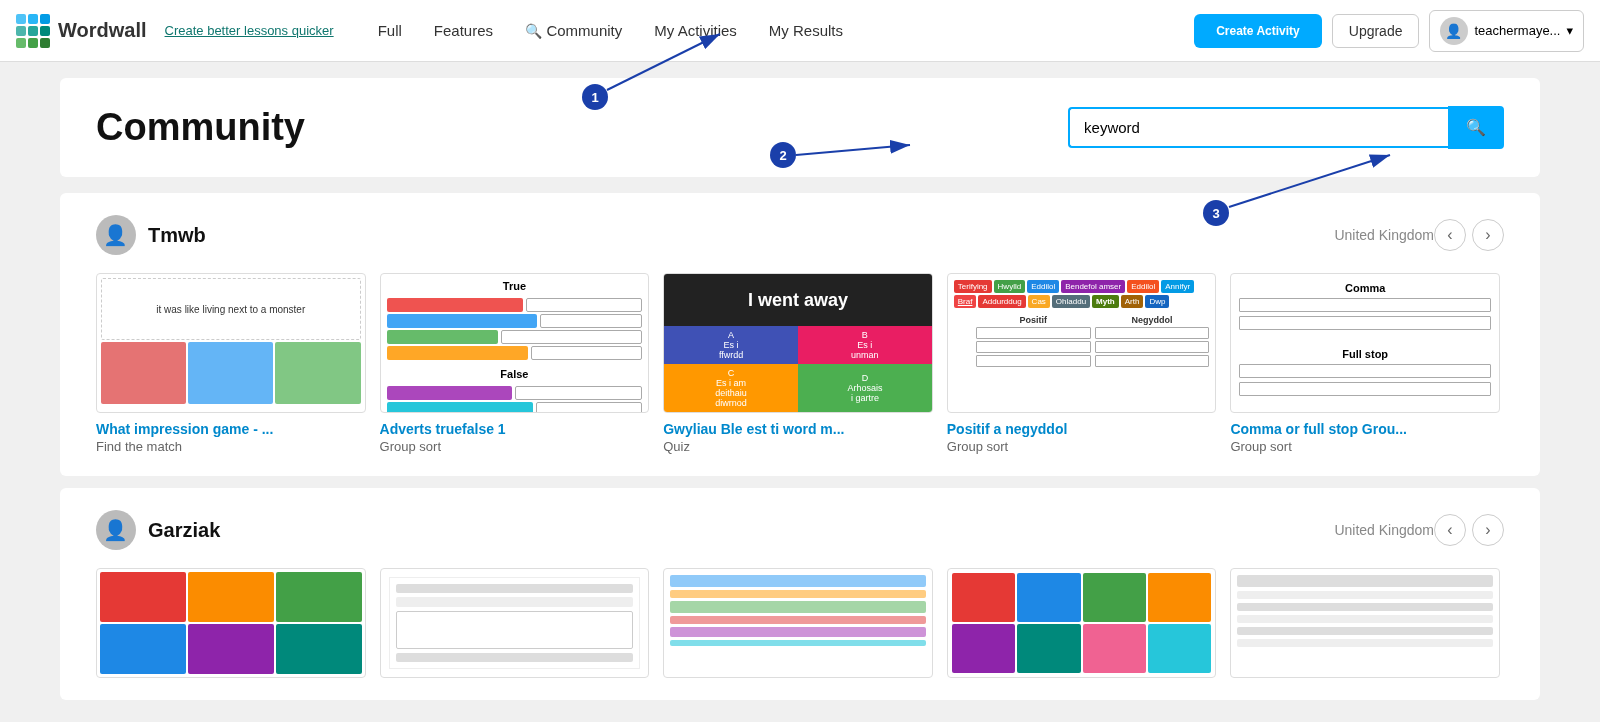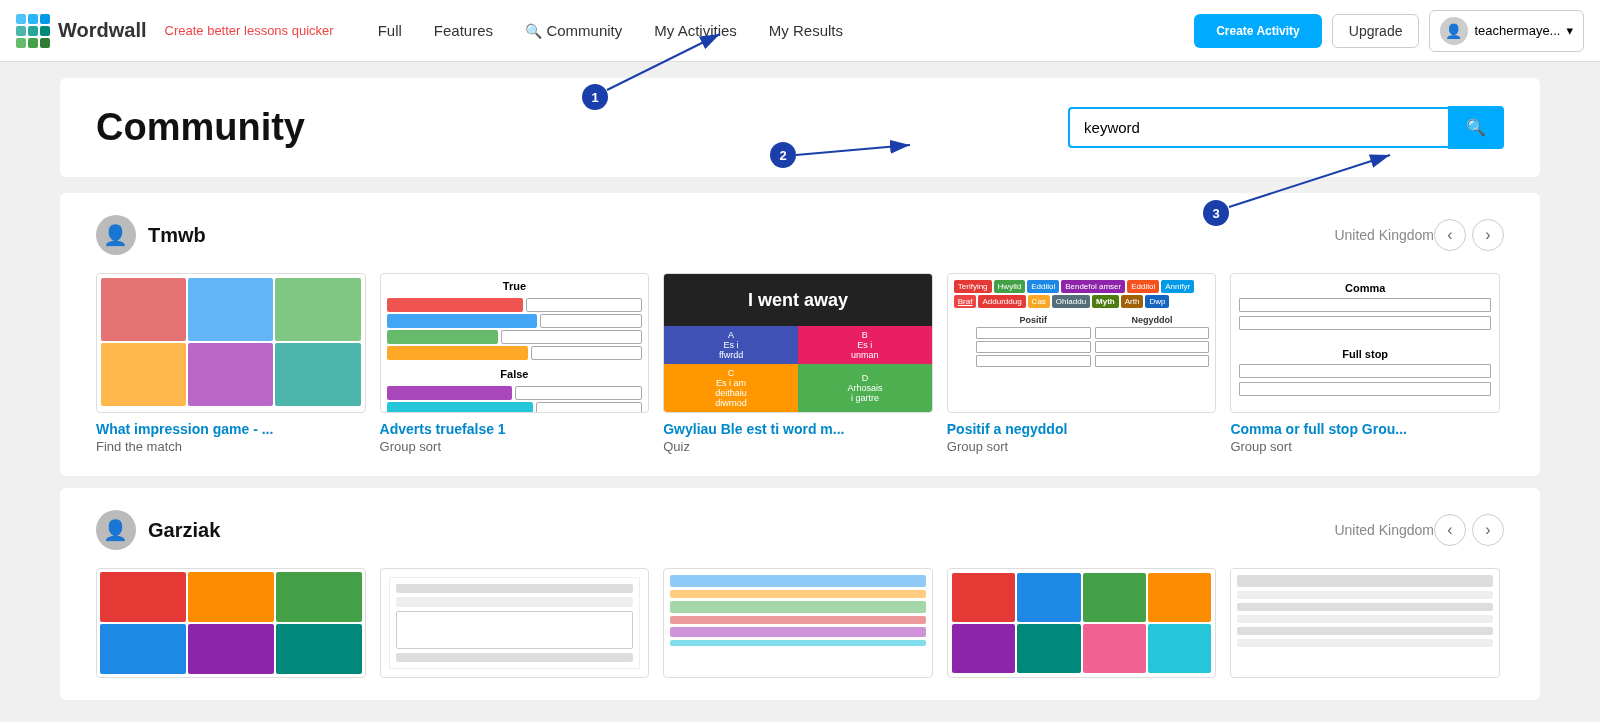--- a/index.html
+++ b/index.html
@@ -23,24 +23,25 @@
       margin-right: 18px;
     }
     .logo-grid {
       display: grid;
       grid-template-columns: repeat(3,10px);
       grid-template-rows: repeat(3,10px);
       gap: 2px;
     }
     .logo-cell { border-radius: 2px; }
     .navbar-tagline {
-      color: #ef4444;
+      color: #0f766e;
       font-size: 13px;
       margin-right: 30px;
       white-space: nowrap;
+      text-decoration: underline;
     }
     .navbar-nav {
       display: flex;
       align-items: center;
       gap: 4px;
       flex: 1;
     }
     .nav-item {
       padding: 6px 14px;
       font-size: 15px;
@@ -475,20 +476,21 @@
             <button class="nav-arrow">›</button>
           </div>
         </div>
       </div>
 
       <div class="cards-row">
 
         <div class="activity-card">
           <div class="card-thumbnail">
             <div class="impression-card">
+              <div class="imp-text-row">it was like living next to a monster</div>
               <div class="imp-cell" style="background:#e57373"></div>
               <div class="imp-cell" style="background:#64b5f6"></div>
               <div class="imp-cell" style="background:#81c784"></div>
               <div class="imp-cell" style="background:#ffb74d"></div>
               <div class="imp-cell" style="background:#ba68c8"></div>
               <div class="imp-cell" style="background:#4db6ac"></div>
               <div class="imp-cell" style="background:#f06292"></div>
               <div class="imp-cell" style="background:#aed581"></div>
               <div class="imp-cell" style="background:#90caf9"></div>
             </div>

